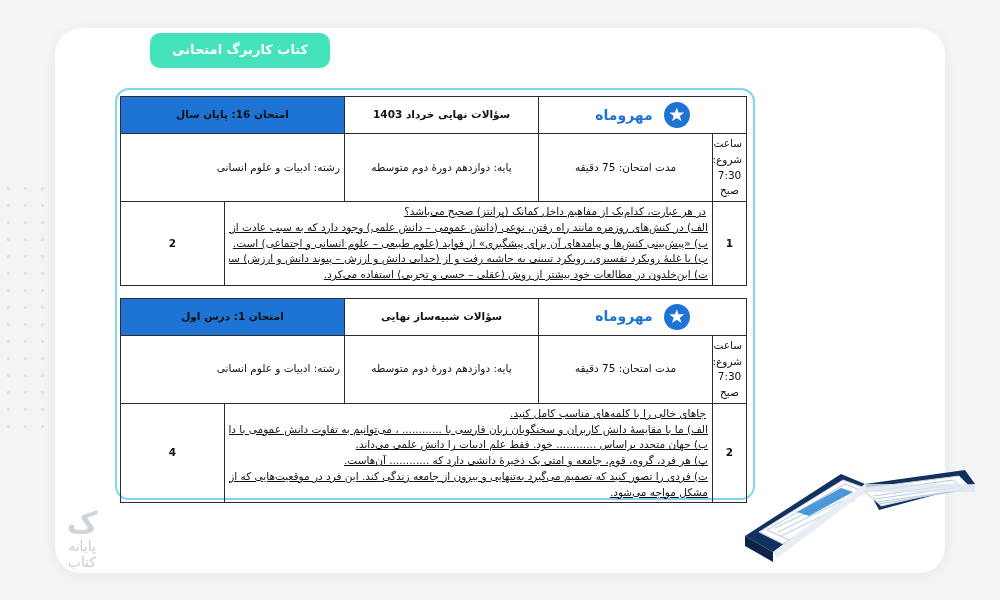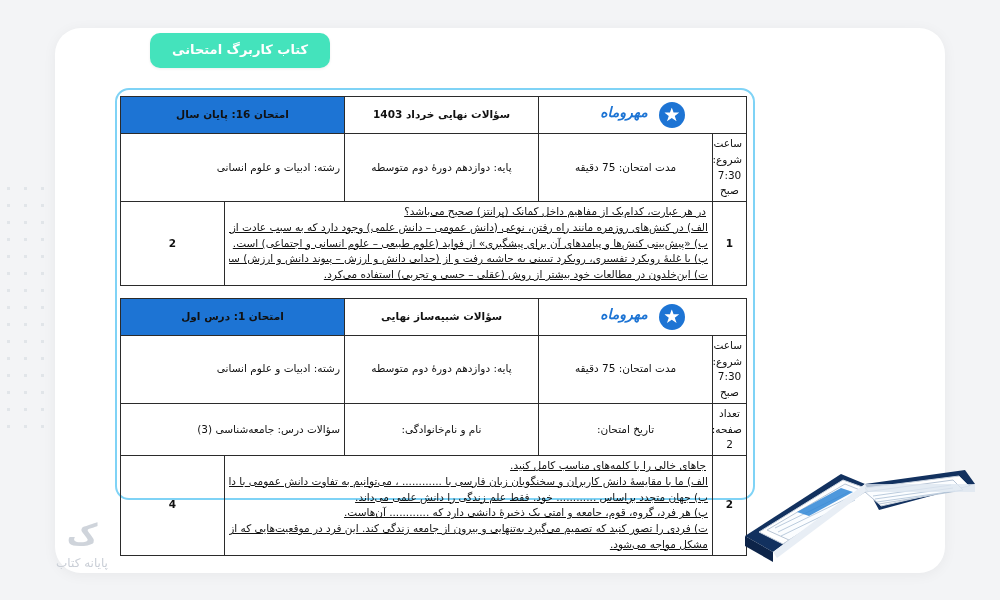--- a/index.html
+++ b/index.html
@@ -52,23 +52,22 @@
     height:26px;
   }
   .hdr-blue{
     background:#1d74d4;color:#fff;font-weight:bold;font-size:13px;
     text-align:center;letter-spacing:.3px;
   }
   .logo-cell{
     background:#ffffff;text-align:center;padding:0;
   }
   .logo-wrap{
-    display:flex;align-items:flex-start;justify-content:center;gap:11px;
+    display:flex;align-items:center;justify-content:center;gap:11px;
     padding:3px 2px;
-    font-style:italic;
   }
   .logo-mark{
     width:26px;height:26px;border-radius:50%;
     background:#1d74d4;display:inline-block;position:relative;flex:0 0 auto;
   }
   .logo-mark:before{
     content:"";position:absolute;left:50%;top:50%;
     width:15px;height:15px;transform:translate(-50%,-50%);
     background:#ffffff;
     clip-path:polygon(50% 0%,62% 34%,100% 34%,70% 56%,82% 92%,50% 70%,18% 92%,30% 56%,0% 34%,38% 34%);
@@ -91,21 +90,21 @@
   }
   .book svg{display:block;}
   
   .wm{
     position:absolute;left:52px;bottom:30px;width:60px;text-align:center;
     color:#c9ced6;
   }
   .wm .glyph{
     font-size:30px;line-height:1;font-weight:bold;color:#cfd4db;
   }
-  .wm .txt{font-size:12px;margin-top:6px;color:#c9ced6;letter-spacing:.5px;}
+  .wm .txt{font-size:14px;margin-top:0;color:#c9ced6;letter-spacing:.5px;}
 </style>
 </head>
 <body>
 
 <div class="dots"></div>
 
 <div class="page-card"></div>
 
 <div class="title-pill">کتاب کاربرگ امتحانی</div>
 
@@ -171,31 +170,25 @@
       <td class="c-center bold">سؤالات شبیه‌ساز نهایی</td>
       <td class="hdr-blue" colspan="2">امتحان 1: درس اول</td>
     </tr>
     <tr>
       <td class="c-center">ساعت شروع: 7:30 صبح</td>
       <td class="c-center">مدت امتحان: 75 دقیقه</td>
       <td class="c-center">پایه: دوازدهم دورهٔ دوم متوسطه</td>
       <td class="c-right" colspan="2">رشته: ادبیات و علوم انسانی</td>
     </tr>
     <tr>
-      <td class="c-center">تعداد صفحه: 2</td>
-      <td class="c-center">تاریخ امتحان:</td>
-      <td class="c-center">نام و نام‌خانوادگی:</td>
-      <td class="c-right" colspan="2">سؤالات درس: جامعه‌شناسی (3)</td>
-    </tr>
-    <tr>
       <td class="num-cell">2</td>
       <td class="q-body" colspan="3">
         <span class="ln first">جاهای خالی را با کلمه‌های مناسب کامل کنید.</span>
         <span class="ln">الف) ما با مقایسهٔ دانش کاربران و سخنگویان زبان فارسی با ............ ، می‌توانیم به تفاوت دانش عمومی با دانش علمی پی ببریم.</span>
-        <span class="ln">ب) جهان متجدد براساس ............ خود. فقط علم زندگی را دانش علمی می‌داند.</span>
+        <span class="ln">ب) جهان متجدد براساس ............ خود. فقط علم ادبیات را دانش علمی می‌داند.</span>
         <span class="ln">پ) هر فرد، گروه، قوم، جامعه و امتی یک ذخیرهٔ دانشی دارد که ............ آن‌هاست.</span>
         <span class="ln">ت) فردی را تصور کنید که تصمیم می‌گیرد به‌تنهایی و بیرون از جامعه زندگی کند. این فرد در موقعیت‌هایی که از آن‌ها ............ ندارد، با</span>
         <span class="ln">مشکل مواجه می‌شود.</span>
       </td>
       <td class="num-cell">4</td>
     </tr>
   </tbody>
     </table>
 
 </div>

